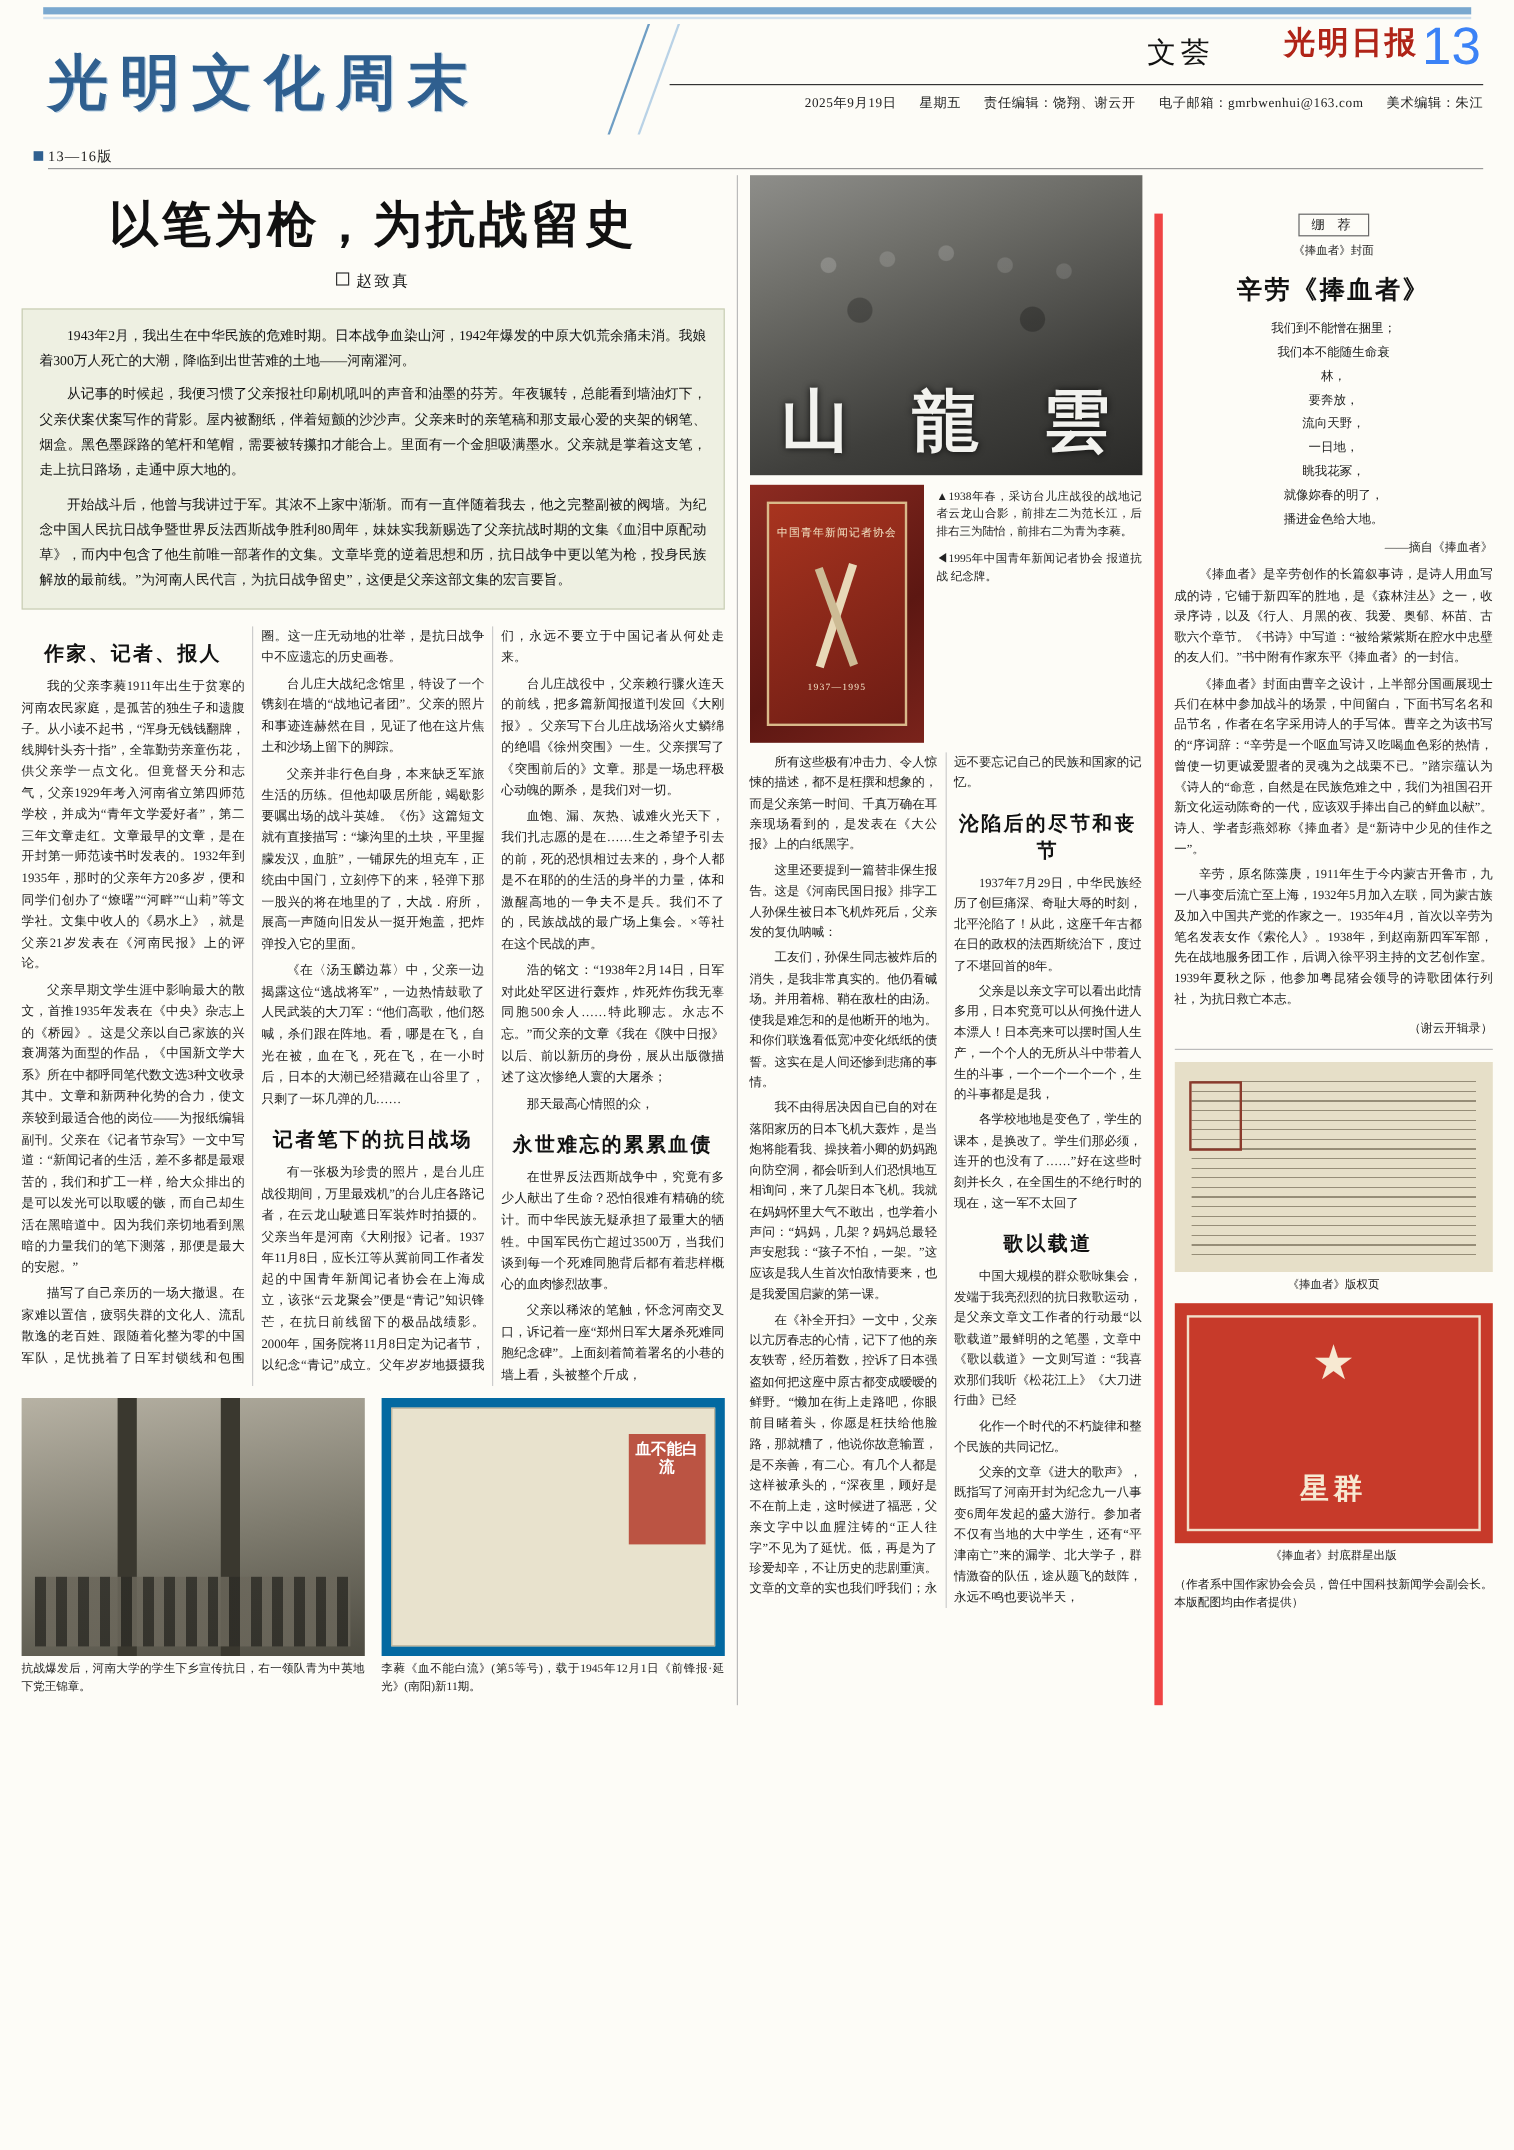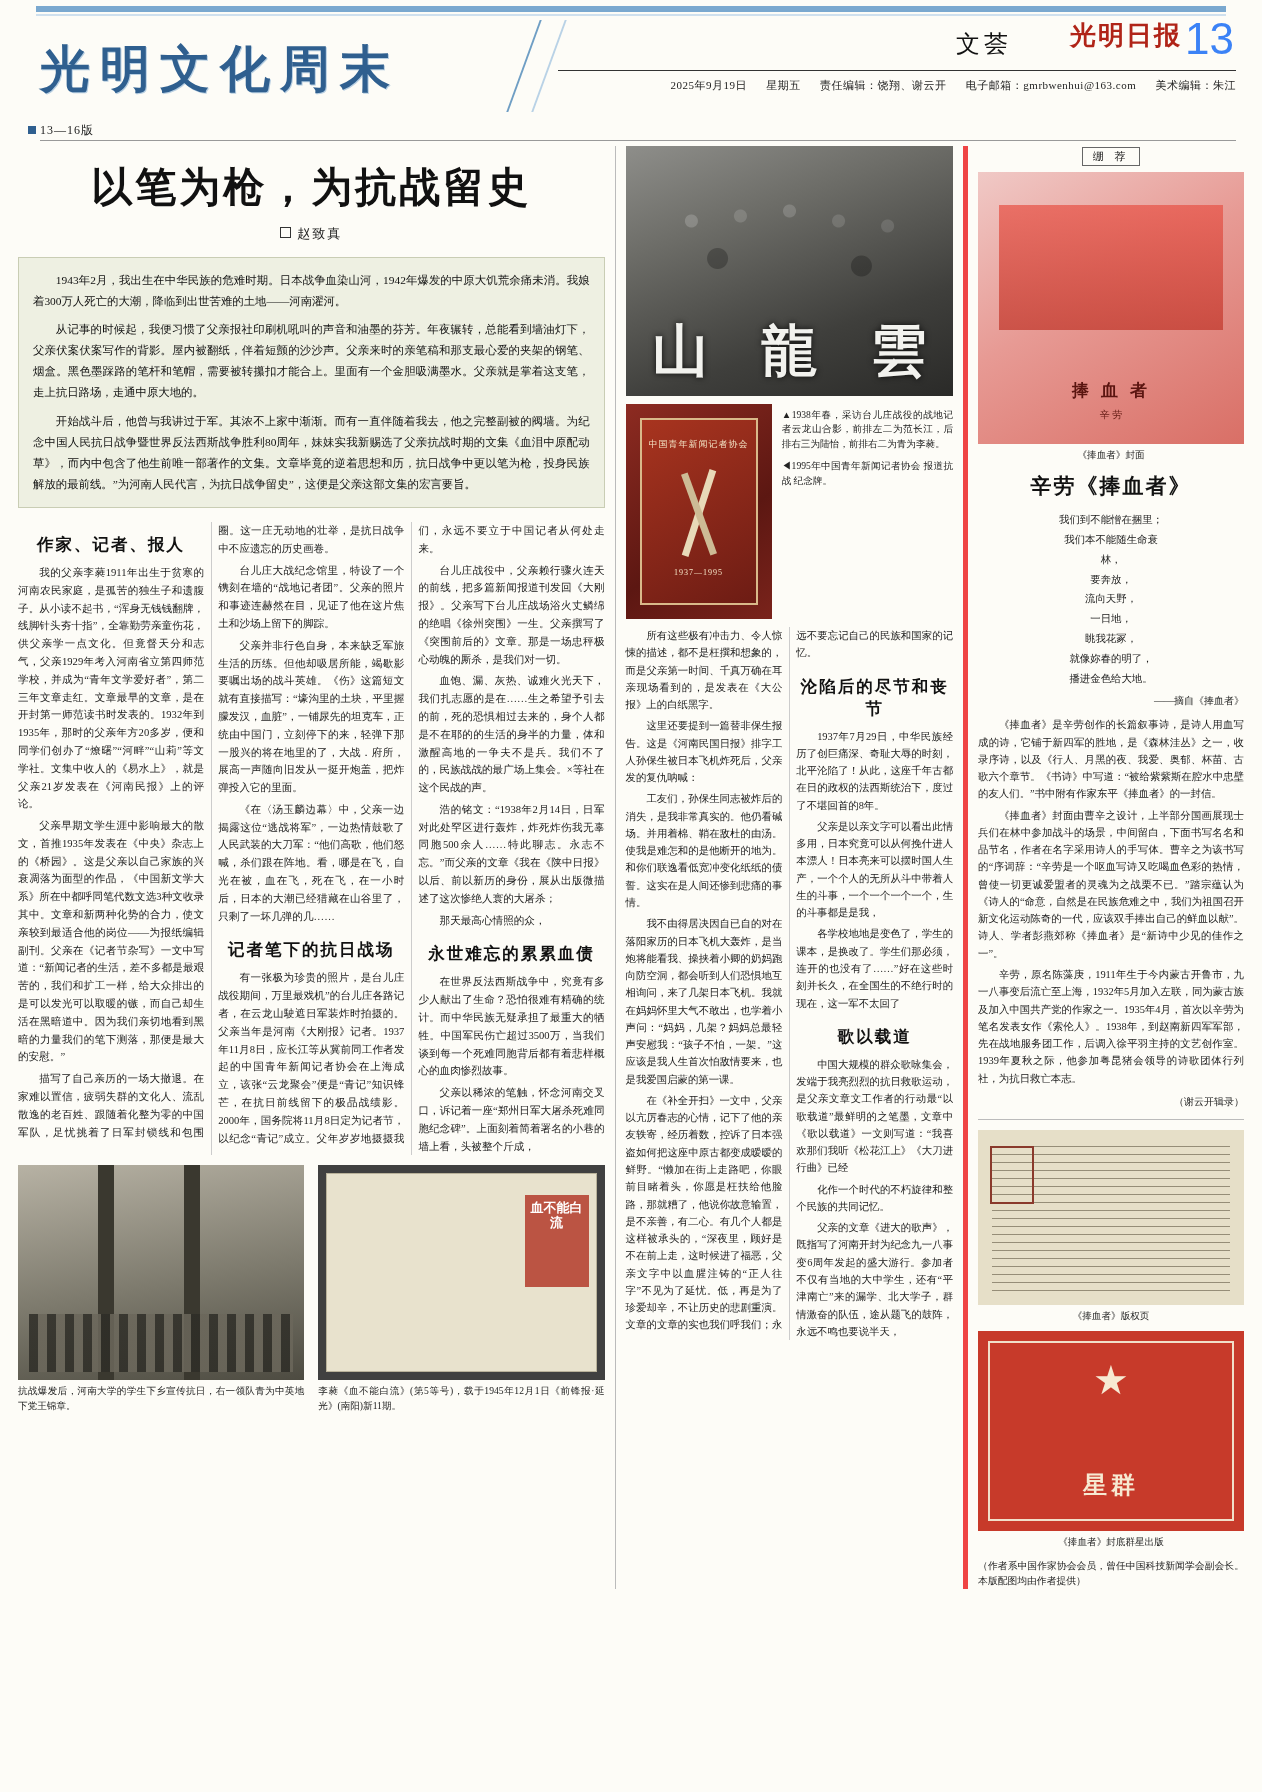--- a/index.html
+++ b/index.html
@@ -52,21 +52,21 @@
   .pages-line{
     position:absolute;left:10px;top:122px;font-size:12px;color:#222;letter-spacing:1px;
   }
   .pages-line .sq{display:inline-block;width:8px;height:8px;background:#2f5f8f;margin-right:4px;}
   .mh-underline{position:absolute;left:22px;right:8px;top:140px;height:1px;background:#999;}
 
   
   .content{position:relative;margin-top:26px;display:flex;gap:0;}
   .col-left{width:600px;padding-right:10px;}
   .col-mid{width:335px;padding:0 10px;border-left:1px solid #bbb;}
-  .col-right{width:272px;padding-left:10px;border-left:5px solid #ef4444;}
+  .col-right{width:272px;padding-left:10px;border-left:7px solid #ef4444;margin-top:32px;}
 
   
   .headline{
     text-align:center;
     font-family:"DejaVu Serif",serif;font-weight:bold;
     font-size:41px;letter-spacing:3px;color:#111;margin:14px 0 10px;
   }
   .byline{text-align:center;font-size:13px;color:#222;margin-bottom:14px;letter-spacing:2px;}
   .byline .mark{display:inline-block;width:9px;height:9px;border:1px solid #333;margin-right:6px;}
 
@@ -131,21 +131,21 @@
     font-size:8px;letter-spacing:1px;
   }
   
   .ph-group{height:215px;background:linear-gradient(170deg,#b7b2a4,#7d7a6d 55%,#4d4b41);}
   .ph-group .t1,.ph-group .t2{position:absolute;bottom:0;width:16px;background:#3a382f;}
   .ph-group .t1{left:28%;height:100%;}
   .ph-group .t2{left:58%;height:100%;}
   .ph-group .crowd{position:absolute;bottom:8px;left:4%;right:4%;height:58px;
     background:repeating-linear-gradient(90deg,#2e2d27 0 9px,#6b675b 9px 18px);opacity:.85;}
   
-  .ph-paper{height:215px;background:#404040;}
+  .ph-paper{height:215px;background:#0369a1;}
   .ph-paper .sheet{position:absolute;inset:8px;background:#e8e2cd;border:1px solid #b9b29a;}
   .ph-paper .rows{position:absolute;inset:16px;background:repeating-linear-gradient(0deg,#9d9madd 0,transparent 0),repeating-linear-gradient(0deg,rgba(60,55,40,.45) 0 1px,transparent 1px 7px);}
   .ph-paper .red{position:absolute;right:16px;top:30px;width:64px;height:92px;background:#b33b2a;opacity:.85;}
   .ph-paper .redtxt{position:absolute;right:20px;top:36px;width:56px;color:#fff;font-size:13px;font-weight:bold;line-height:1.1;text-align:center;}
 
   
   .bk-cover{height:272px;background:linear-gradient(150deg,#f0c9c6,#e79a94 45%,#d96f66);position:relative;}
   .bk-cover .band{position:absolute;left:8%;right:8%;top:12%;height:46%;background:linear-gradient(180deg,#e8564a,#c23a2e);opacity:.75;}
   .bk-cover .tt{position:absolute;left:0;right:0;bottom:42px;text-align:center;font-family:"DejaVu Serif",serif;font-weight:bold;font-size:17px;color:#5a1510;letter-spacing:3px;}
   .bk-cover .au{position:absolute;left:0;right:0;bottom:22px;text-align:center;font-size:10px;color:#6a2019;}
@@ -307,25 +307,20 @@
         <p class="body">化作一个时代的不朽旋律和整个民族的共同记忆。</p>
         <p class="body">父亲的文章《进大的歌声》，既指写了河南开封为纪念九一八事变6周年发起的盛大游行。参加者不仅有当地的大中学生，还有“平津南亡”来的漏学、北大学子，群情激奋的队伍，途从题飞的鼓阵，永远不鸣也要说半天，</p>
       </div>
     </div>
 
     <div class="col-right">
       <div style="text-align:center;margin-bottom:6px;">
         <span style="display:inline-block;border:1px solid #666;padding:1px 10px;font-size:11px;letter-spacing:4px;">绷 荐</span>
       </div>
 
-      <div class="photo bk-cover">
-        <div class="band"></div>
-        <div class="tt">捧&nbsp;血&nbsp;者</div>
-        <div class="au">辛 劳</div>
-      </div>
       <div class="cap center">《捧血者》封面</div>
 
       <div class="bk-title">辛劳《捧血者》</div>
 
       <div class="poem">
         <span class="ln">我们到不能憎在捆里；</span>
         <span class="ln">我们本不能随生命衰</span>
         <span class="ln">林，</span>
         <span class="ln">要奔放，</span>
         <span class="ln">流向天野，</span>

